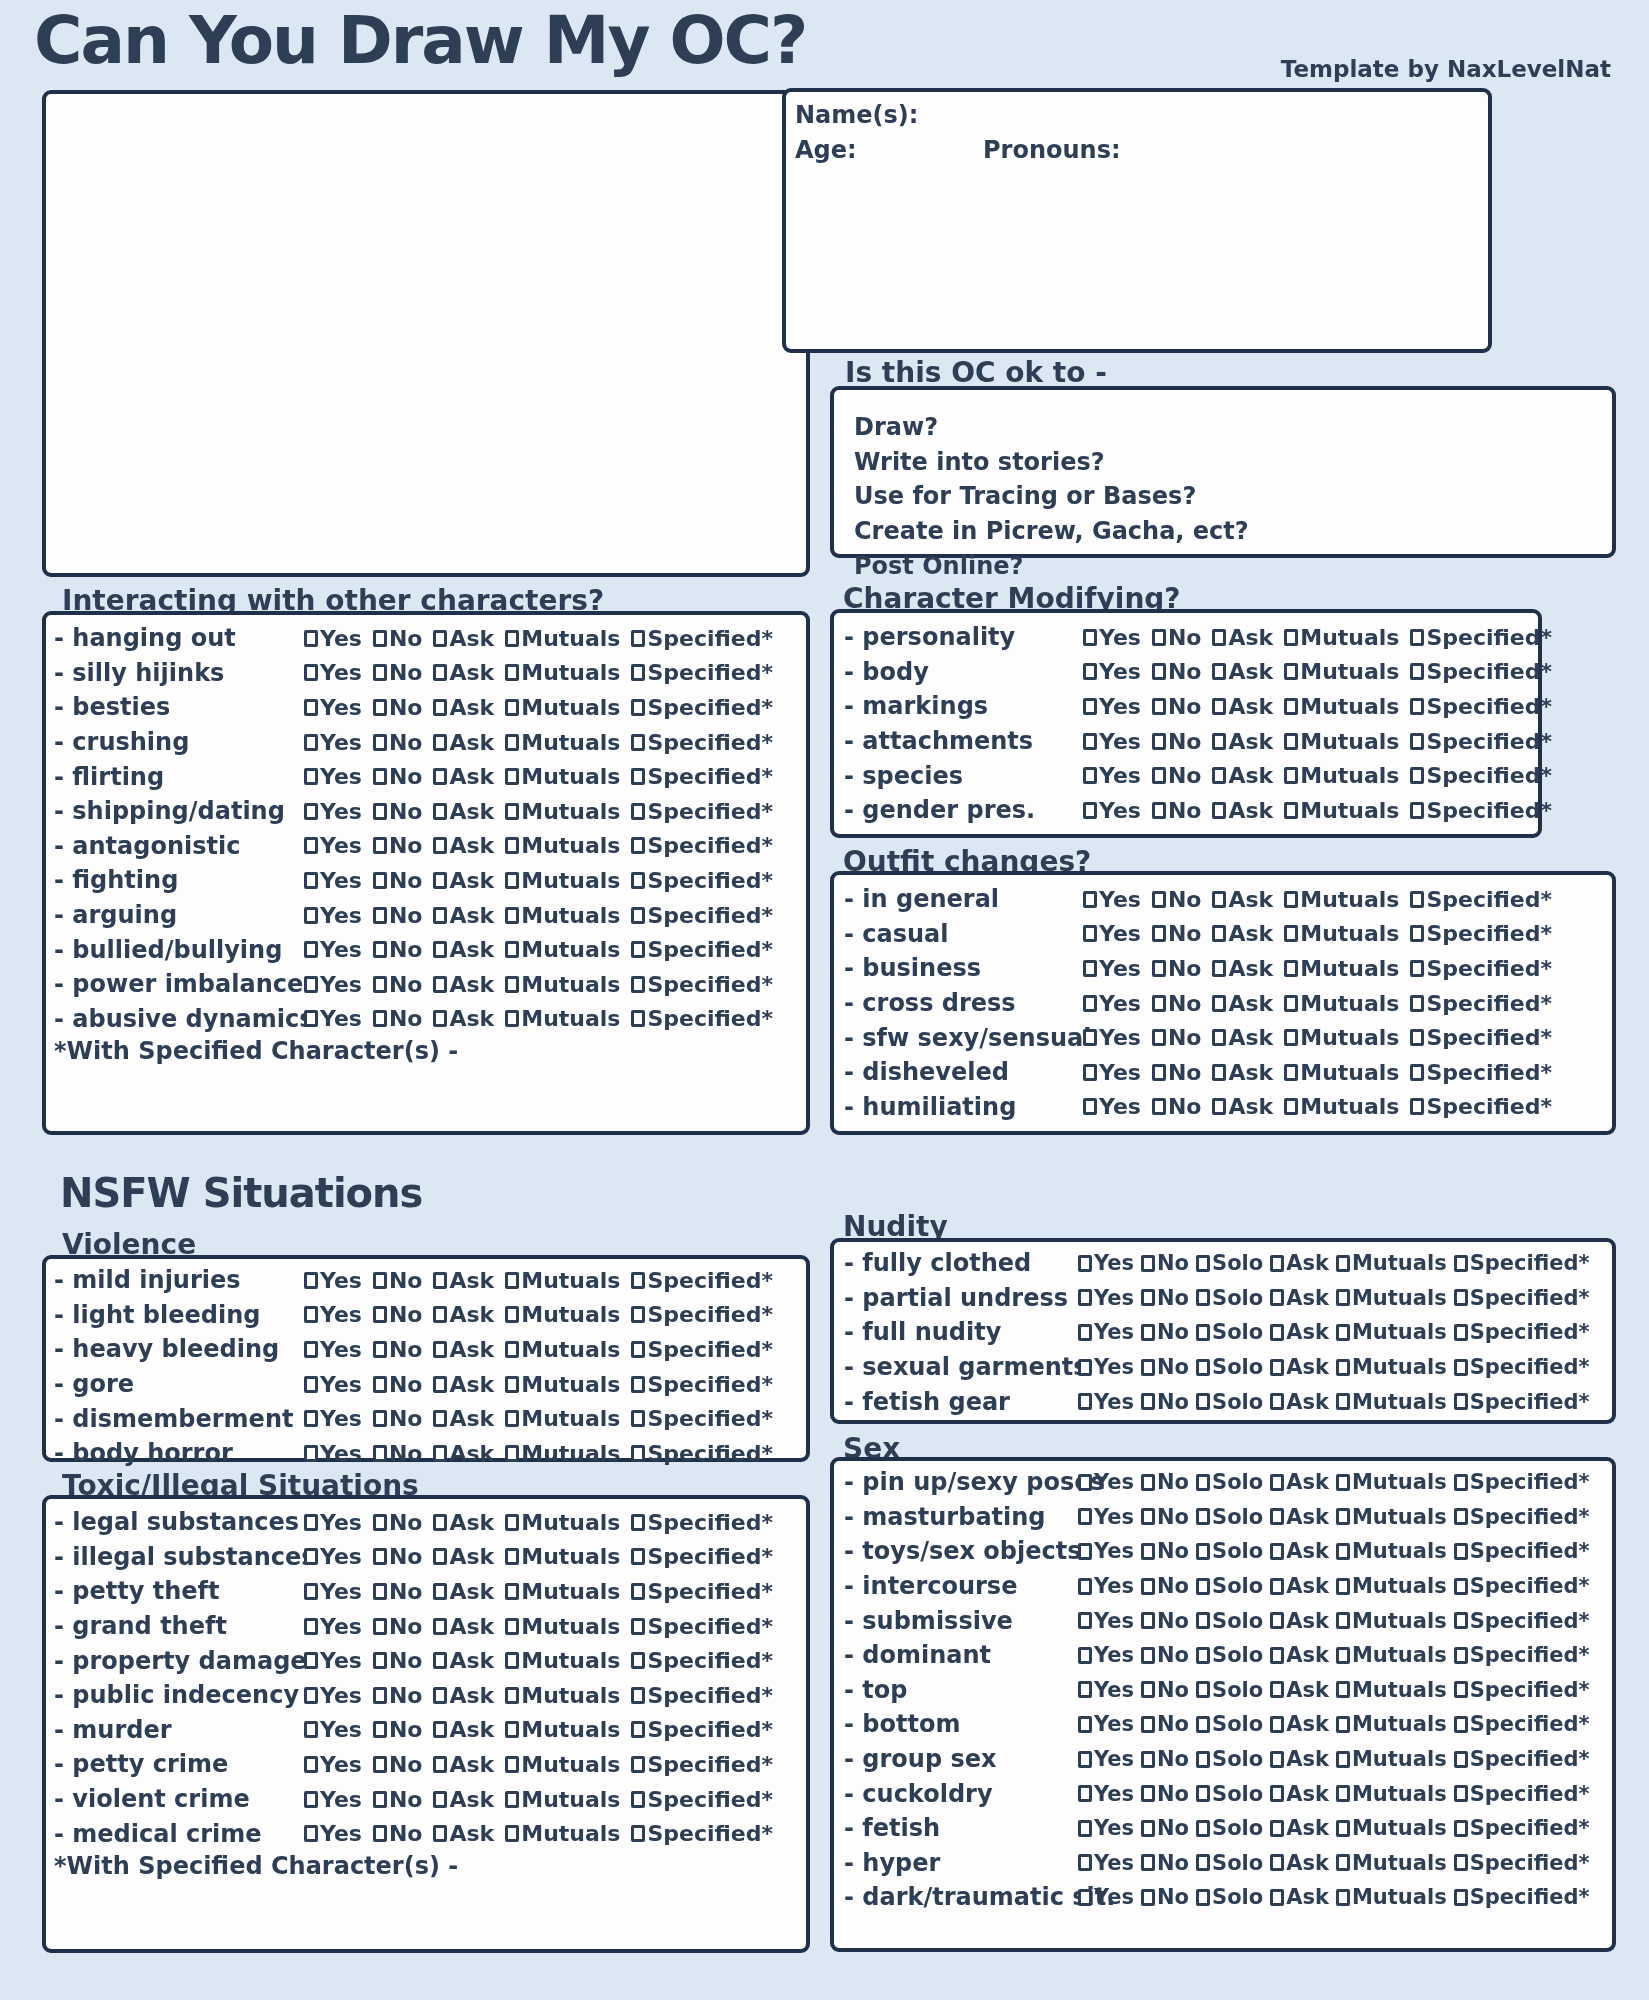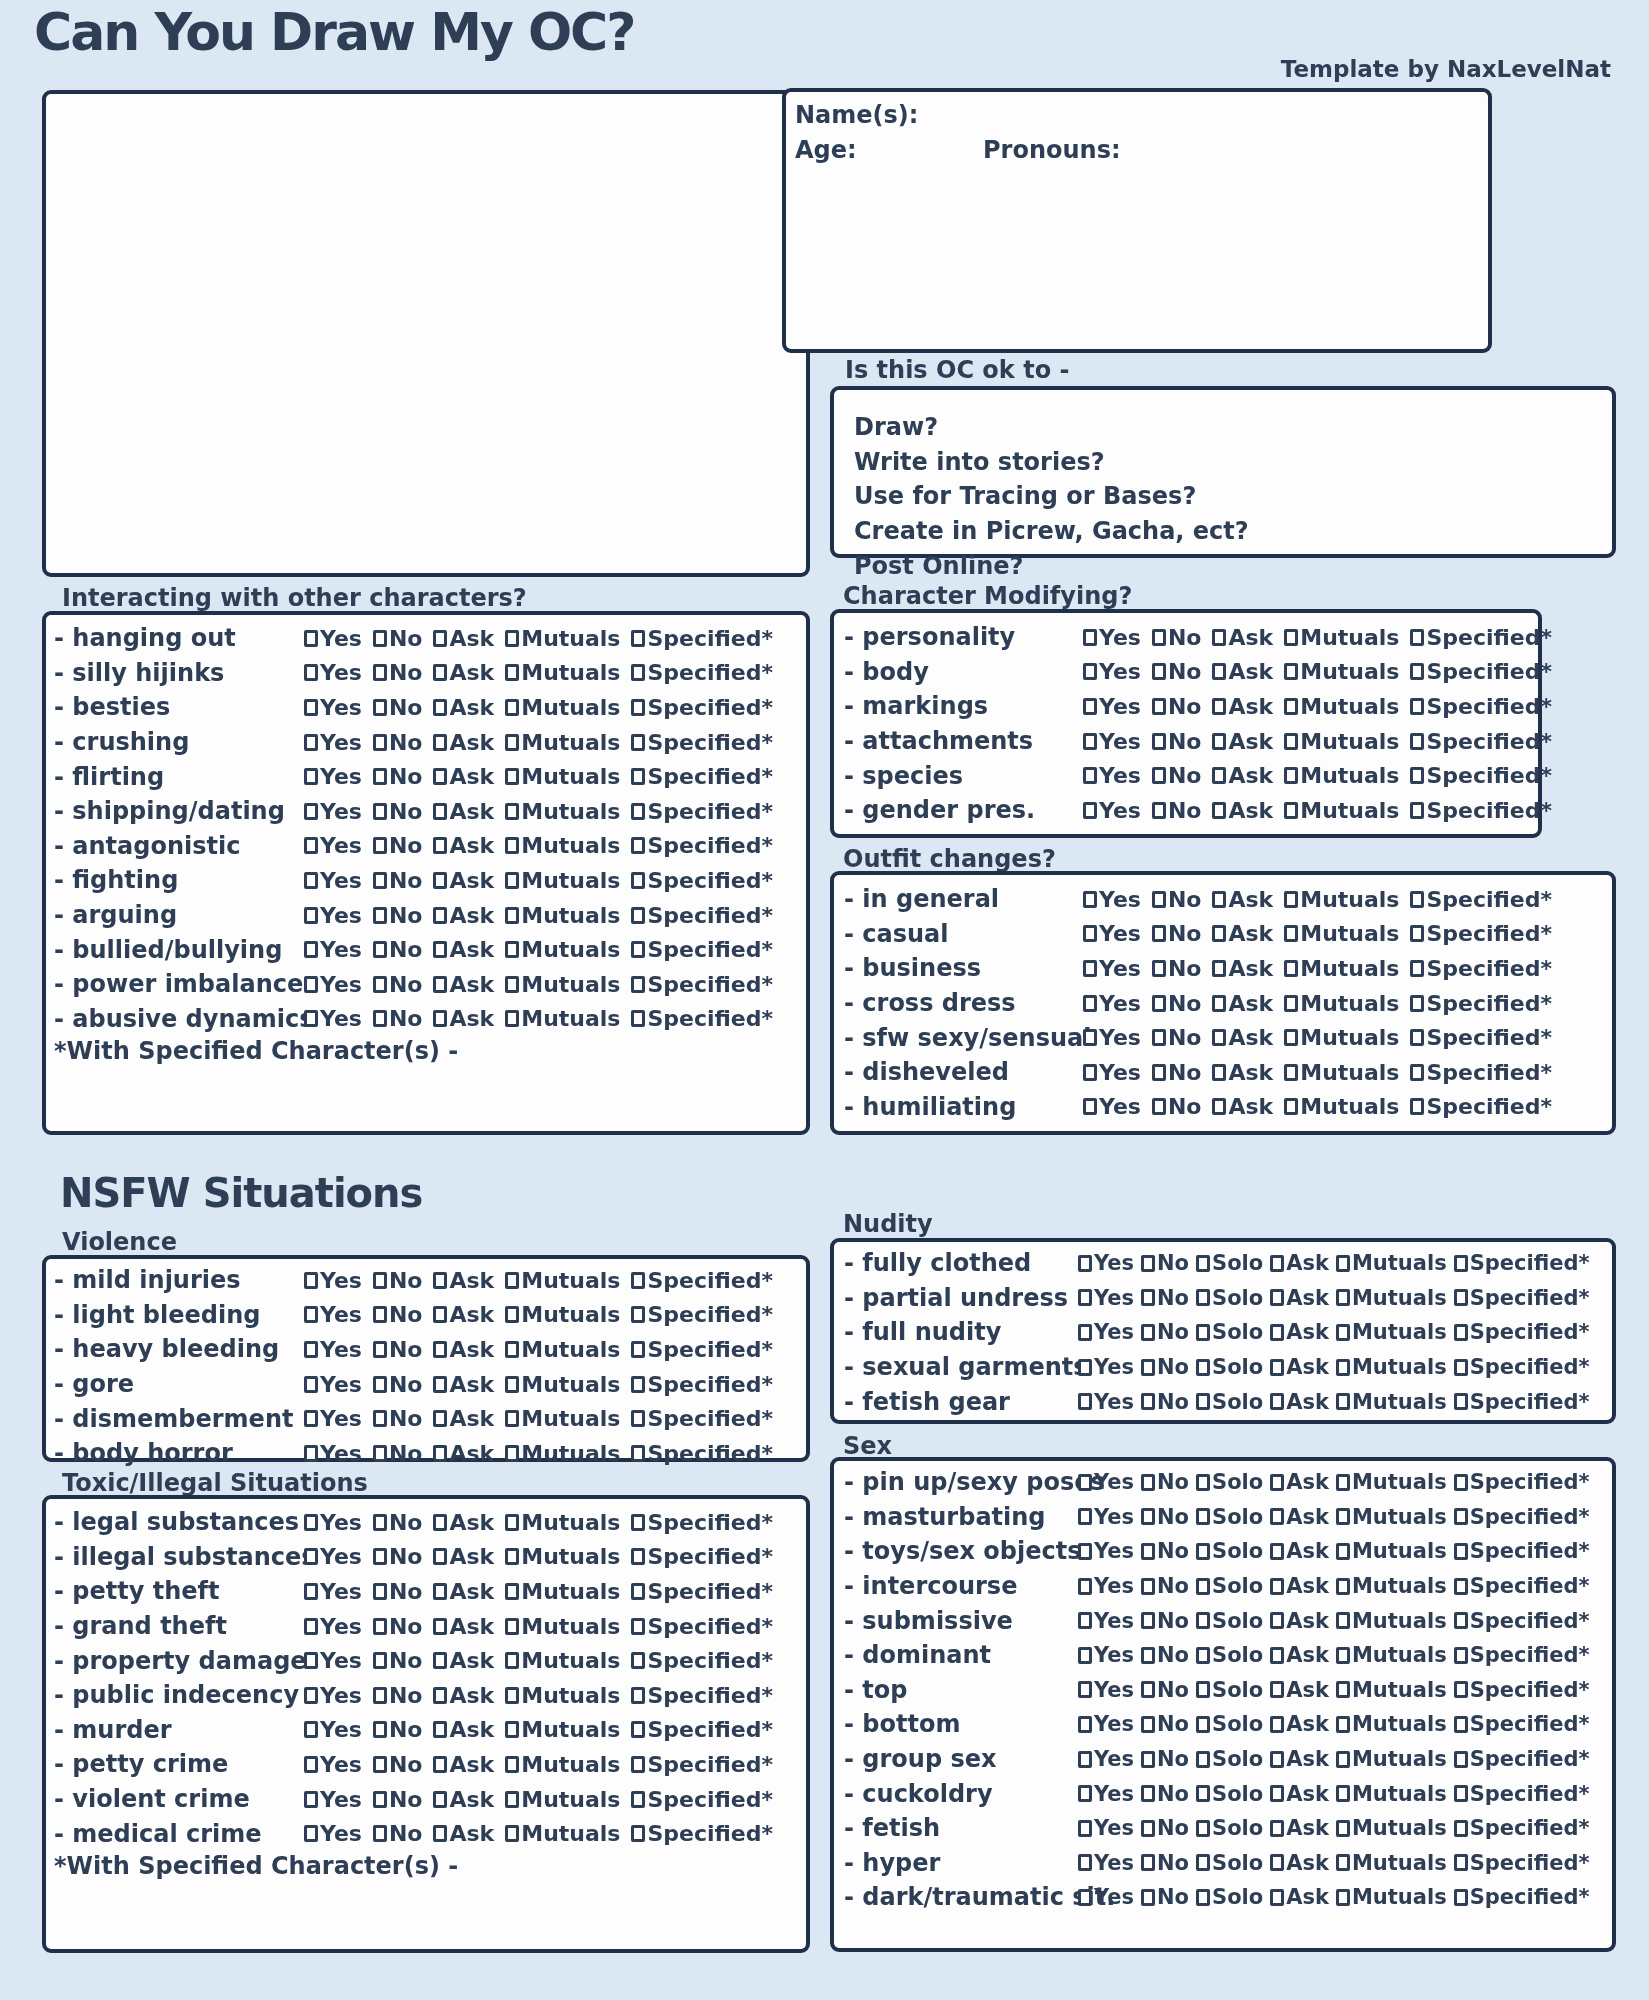--- a/index.html
+++ b/index.html
@@ -14,37 +14,37 @@
     width:1649px;height:2000px;
     background:var(--bg);
     font-family:"DejaVu Sans","Liberation Sans",sans-serif;
     font-weight:700;
     color:var(--ink);
   }
   #canvas{position:relative;width:1649px;height:2000px;overflow:hidden;}
 
   .page-title{
     position:absolute;left:34px;top:2px;
-    font-size:52px;letter-spacing:-2px;white-space:nowrap;
+    font-size:66px;letter-spacing:-2px;white-space:nowrap;
   }
   .credit{
     position:absolute;right:38px;top:56px;
     font-size:23px;white-space:nowrap;
   }
 
   .box{
     position:absolute;
     background:var(--boxbg);
     border:4px solid var(--line);
     border-radius:9px;
   }
 
   .sec-label{
     position:absolute;
-    font-size:24px;white-space:nowrap;text-align:center;
+    font-size:28px;white-space:nowrap;text-align:center;
   }
 
   .row{display:flex;align-items:center;height:34.6px;white-space:nowrap;}
   .row-label{flex-shrink:0;font-size:24px;}
   .sec-left .row-label{width:250px;}
   .sec-right5 .row-label{width:239px;}
   .sec-right6 .row-label{width:234px;}
   .plain-rows .row-label{width:auto;}
 
   .options{display:inline-flex;align-items:center;gap:11px;font-size:22px;}

